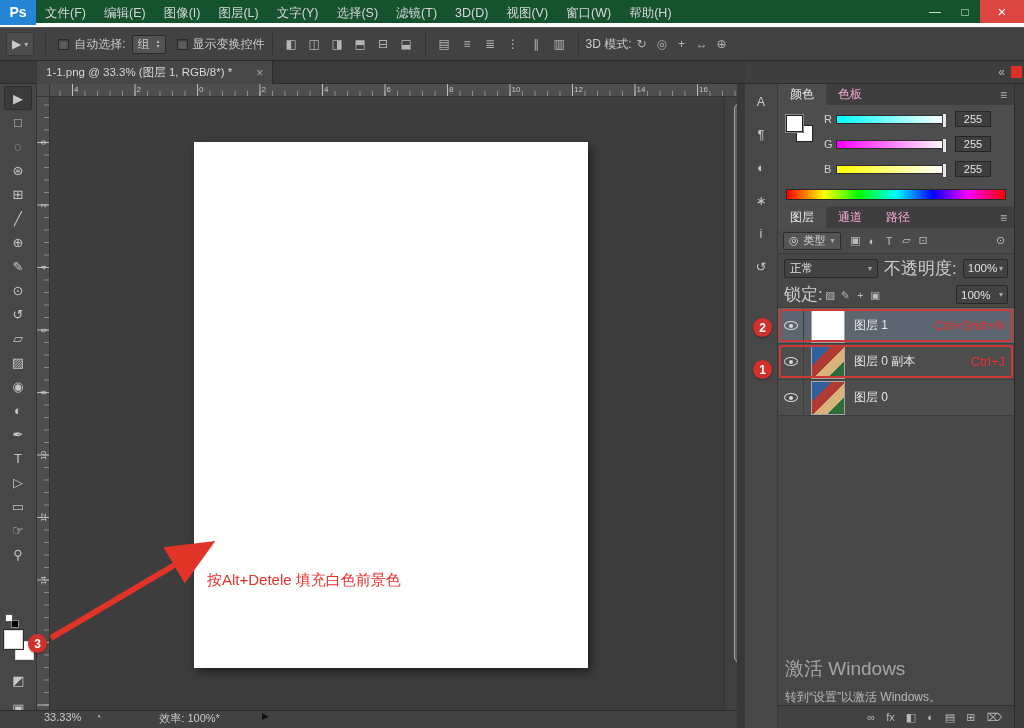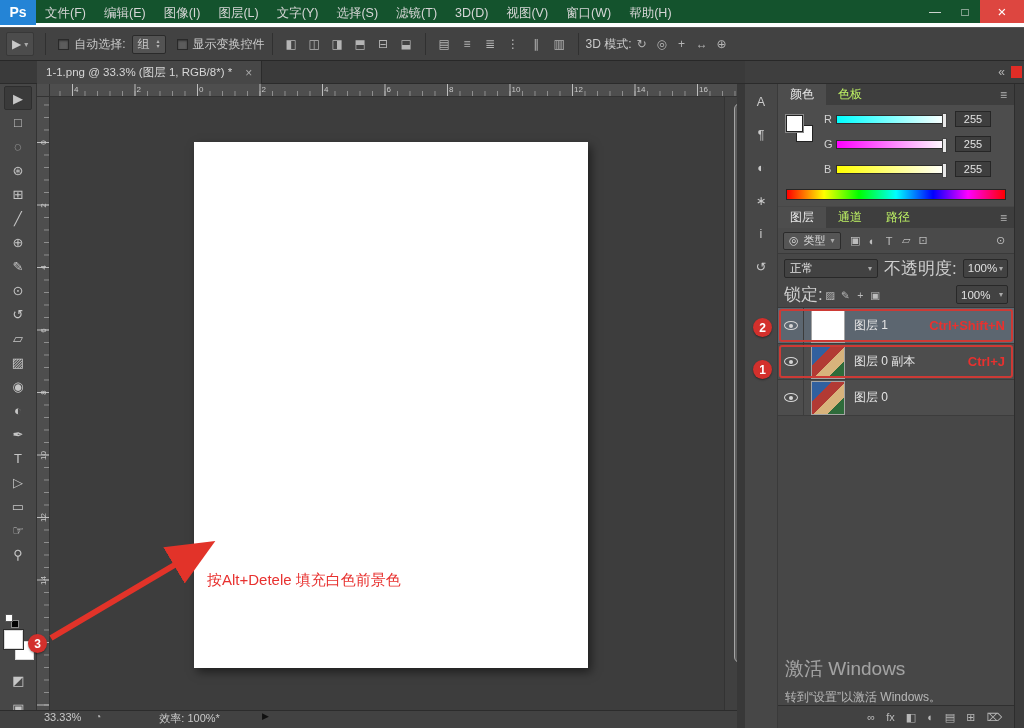--- a/index.html
+++ b/index.html
@@ -24,21 +24,21 @@
 .checkbox{width:11px;height:11px;background:#5c5c5c;border:1px solid #292929;box-shadow:inset 0 1px 2px rgba(0,0,0,.45);margin:0 5px}
 .opt-label{white-space:nowrap}
 .select{height:19px;background:#535353;border:1px solid #2a2a2a;border-radius:2px;display:flex;align-items:center;padding:0 5px;gap:7px;margin:0 6px}
 .stepper{display:flex;flex-direction:column;font-size:6px;line-height:5px;color:#b5b5b5}
 .icon-row{display:flex}
 .opt-icon{width:23px;height:20px;display:flex;align-items:center;justify-content:center;color:#b5b5b5;font-size:12px}
 .mode3d-icons .opt-icon{width:20px}
 
 
 .tabstrip{position:absolute;left:0;top:61px;width:745px;height:23px;background:#3a3a3a;border-bottom:1px solid #2b2b2b}
-.doc-tab{display:inline-flex;align-items:center;height:23px;margin-left:37px;background:#474747;border-right:1px solid #2b2b2b;padding:0 9px;font-size:11.5px;color:#d6d6d6;gap:13px;white-space:nowrap}
+.doc-tab{display:inline-flex;align-items:center;height:23px;margin-left:37px;background:#474747;border-right:1px solid #2b2b2b;padding:0 9px;font-size:11.5px;color:#d6d6d6;gap:24px;white-space:nowrap}
 .tab-close{color:#a9a9a9;font-size:12px}
 .panel-top{position:absolute;left:745px;top:61px;width:279px;height:23px;background:#3e3e3e;border-bottom:1px solid #2b2b2b;display:flex;align-items:center;justify-content:flex-end;gap:6px;padding-right:2px}
 .collapse-ic{color:#b5b5b5;font-size:12px}
 .red-marker{width:11px;height:12px;background:#e02d26}
 
 
 .toolbar{position:absolute;left:0;top:84px;width:37px;height:626px;background:#474747;border-right:1px solid #333}
 .tools{display:flex;flex-direction:column;align-items:center;padding-top:2px}
 .tool{width:28px;height:24px;display:flex;align-items:center;justify-content:center;color:#c6c6c6;font-size:13px}
 .tool[data-name="move-tool"]{background:#3a3a3a;border:1px solid #2e2e2e;border-radius:2px}
@@ -76,21 +76,21 @@
 .sb-arrow{margin-left:42px;font-size:9px;color:#101010}
 
 
 .gap{position:absolute;left:737px;top:84px;width:8px;height:644px;background:#383838}
 .panel-strip{position:absolute;left:745px;top:84px;width:33px;height:644px;background:#474747;border-right:1px solid #3a3a3a;display:flex;flex-direction:column;align-items:center;padding-top:8px;gap:14px}
 .strip-icon{width:22px;height:19px;display:flex;align-items:center;justify-content:center;color:#c9c9c9;font-size:12.5px}
 .panels{position:absolute;left:778px;top:84px;width:236px;height:644px;background:#474747}
 .pscroll{position:absolute;left:1014px;top:84px;width:10px;height:644px;background:#3c3c3c;border-left:1px solid #2d2d2d}
 
 .ptabs{height:21px;background:#3e3e3e;display:flex;align-items:stretch}
-.ptab{padding:0 12px;font-size:12px;color:#bef264;display:flex;align-items:center}
+.ptab{padding:0 12px;font-size:12px;color:#f9a8d4;display:flex;align-items:center}
 .ptab.active{background:#4d4d4d;color:#e8e8e8}
 .pmenu{margin-left:auto;color:#b5b5b5;font-size:12px;padding-right:7px;display:flex;align-items:center}
 
 
 .color-panel{position:absolute;left:0;top:0;right:0;height:122px;background:#4d4d4d}
 .color-body{position:relative;height:101px}
 .mini-swatches{position:absolute;left:8px;top:10px;width:27px;height:27px}
 .mini-swatches .sw{position:absolute;width:17px;height:17px;background:#fff;border:1px solid #222}
 .mini-swatches .sw.f{left:0;top:0;z-index:2;box-shadow:0 0 0 1px #888}
 .mini-swatches .sw.b{right:0;bottom:0}
@@ -120,21 +120,21 @@
 .lock-row .small-select{margin-left:auto}
 .layer-list{position:relative}
 .layer-row{height:36px;display:flex;align-items:center;background:#4d4d4d;border-bottom:1px solid #3c3c3c;position:relative}
 .layer-row.selected{background:#5c6670}
 .eye-cell{width:26px;align-self:stretch;border-right:1px solid #3c3c3c;display:flex;align-items:center;justify-content:center}
 .eye{width:14px;height:9px;border:1px solid #d5d5d5;border-radius:50%;position:relative}
 .eye::after{content:"";position:absolute;left:4px;top:1.5px;width:4px;height:4px;border-radius:50%;background:#d5d5d5}
 .thumb{width:34px;height:34px;margin:0 9px 0 7px;border:1px solid #a5a5a5;background:#fff;flex:none}
 .thumb.img{background:linear-gradient(135deg,#31609f 0%,#31609f 30%,#b23a34 30%,#b23a34 52%,#d8b37c 52%,#d8b37c 74%,#2e6b3a 74%)}
 .layer-name{font-size:12px;color:#e4e4e4;white-space:nowrap}
-.layer-ann{margin-left:auto;margin-right:9px;color:#e8312f;font-size:13px;font-weight:bold;white-space:nowrap}
+.layer-ann{margin-left:auto;margin-right:9px;color:#e8312f;font-size:13px;font-weight:normal;white-space:nowrap}
 .red-box::after{content:"";position:absolute;inset:1px;border:2px solid #cd3a35;border-radius:3px;pointer-events:none}
 .watermark{position:absolute;left:7px;top:572px;pointer-events:none}
 .wm1{font-size:19px;color:rgba(255,255,255,.5)}
 .wm2{font-size:12px;color:rgba(255,255,255,.6);margin-top:7px}
 .layers-bottom{position:absolute;left:0;right:0;bottom:0;height:23px;background:#424242;border-top:1px solid #2f2f2f;display:flex;align-items:center;justify-content:flex-end;gap:11px;padding:0 12px}
 .lb-icon{color:#b8b8b8;font-size:11px;font-style:italic}
 .lb-icon.up{font-style:normal}
 
 
 .badge{position:absolute;width:19px;height:19px;border-radius:50%;background:#d3302c;color:#fff;font-size:12px;font-weight:bold;display:flex;align-items:center;justify-content:center;z-index:9;box-shadow:0 1px 2px rgba(0,0,0,.4)}

